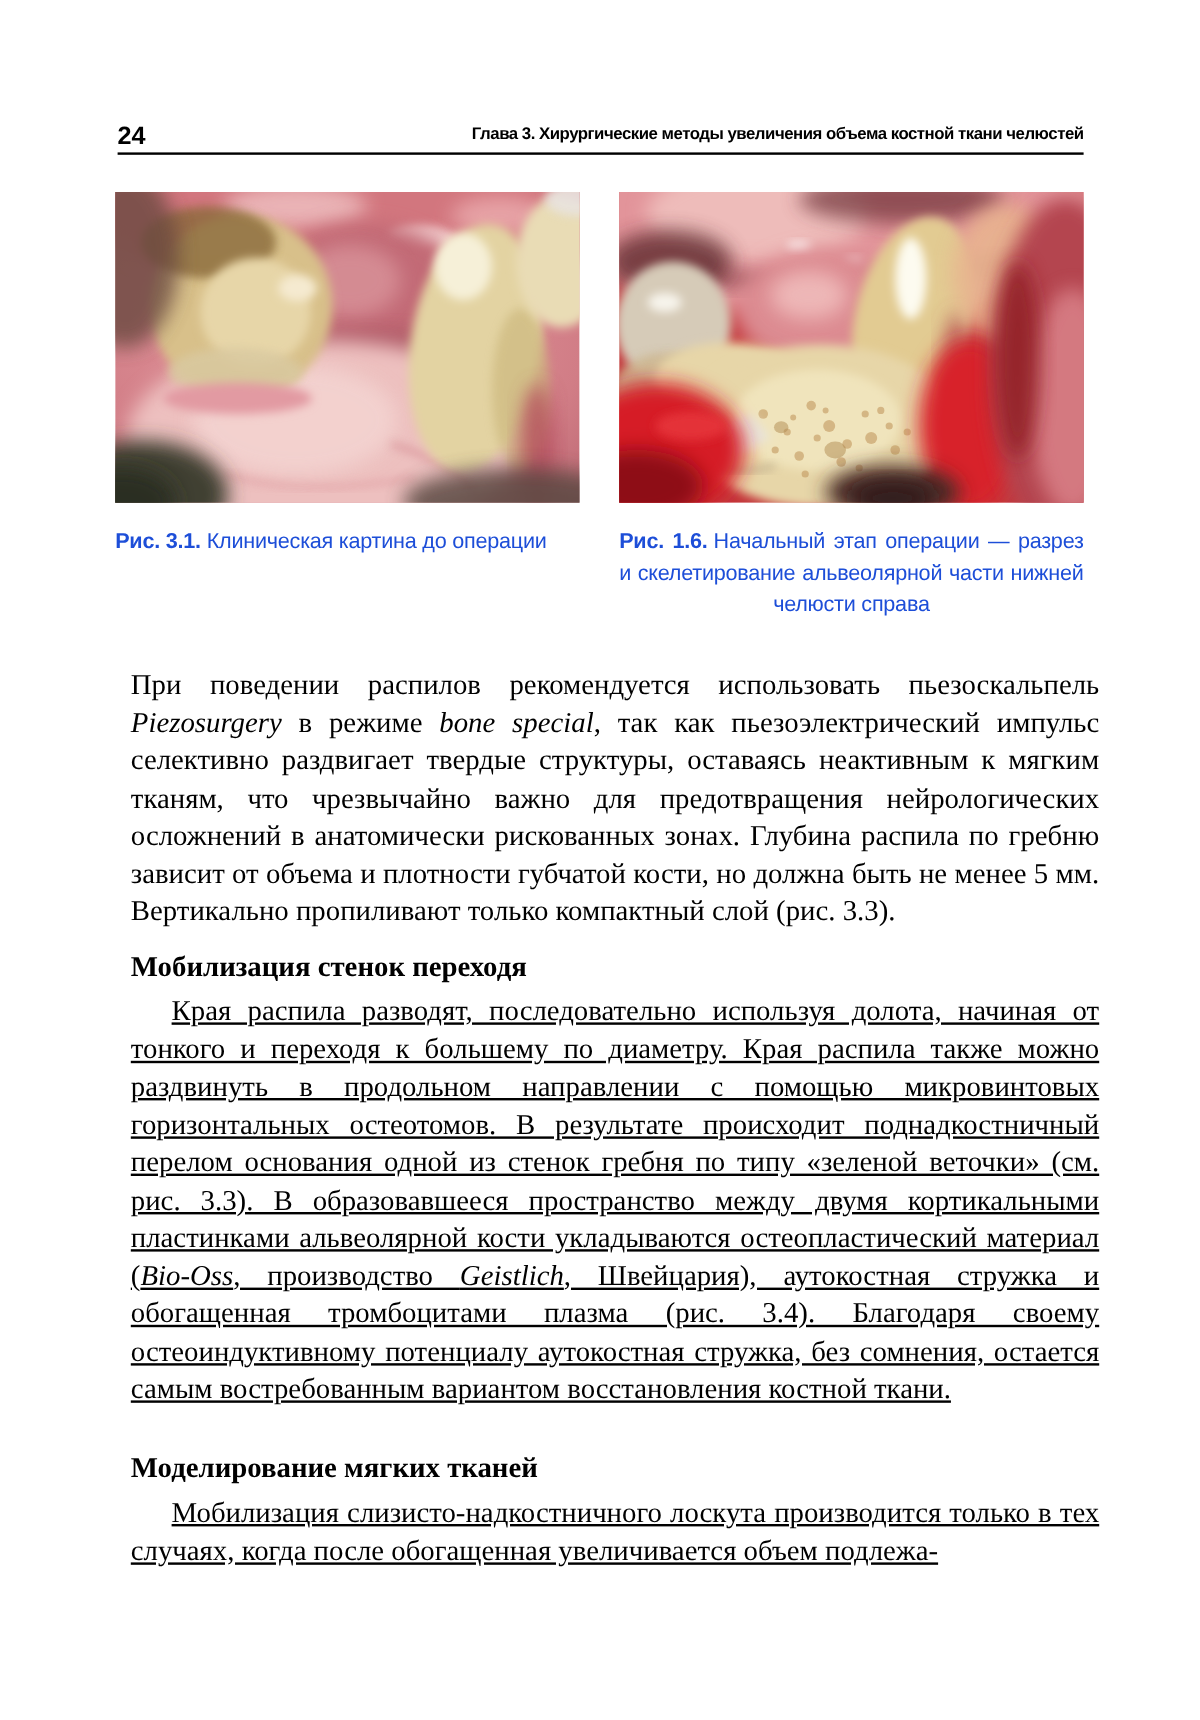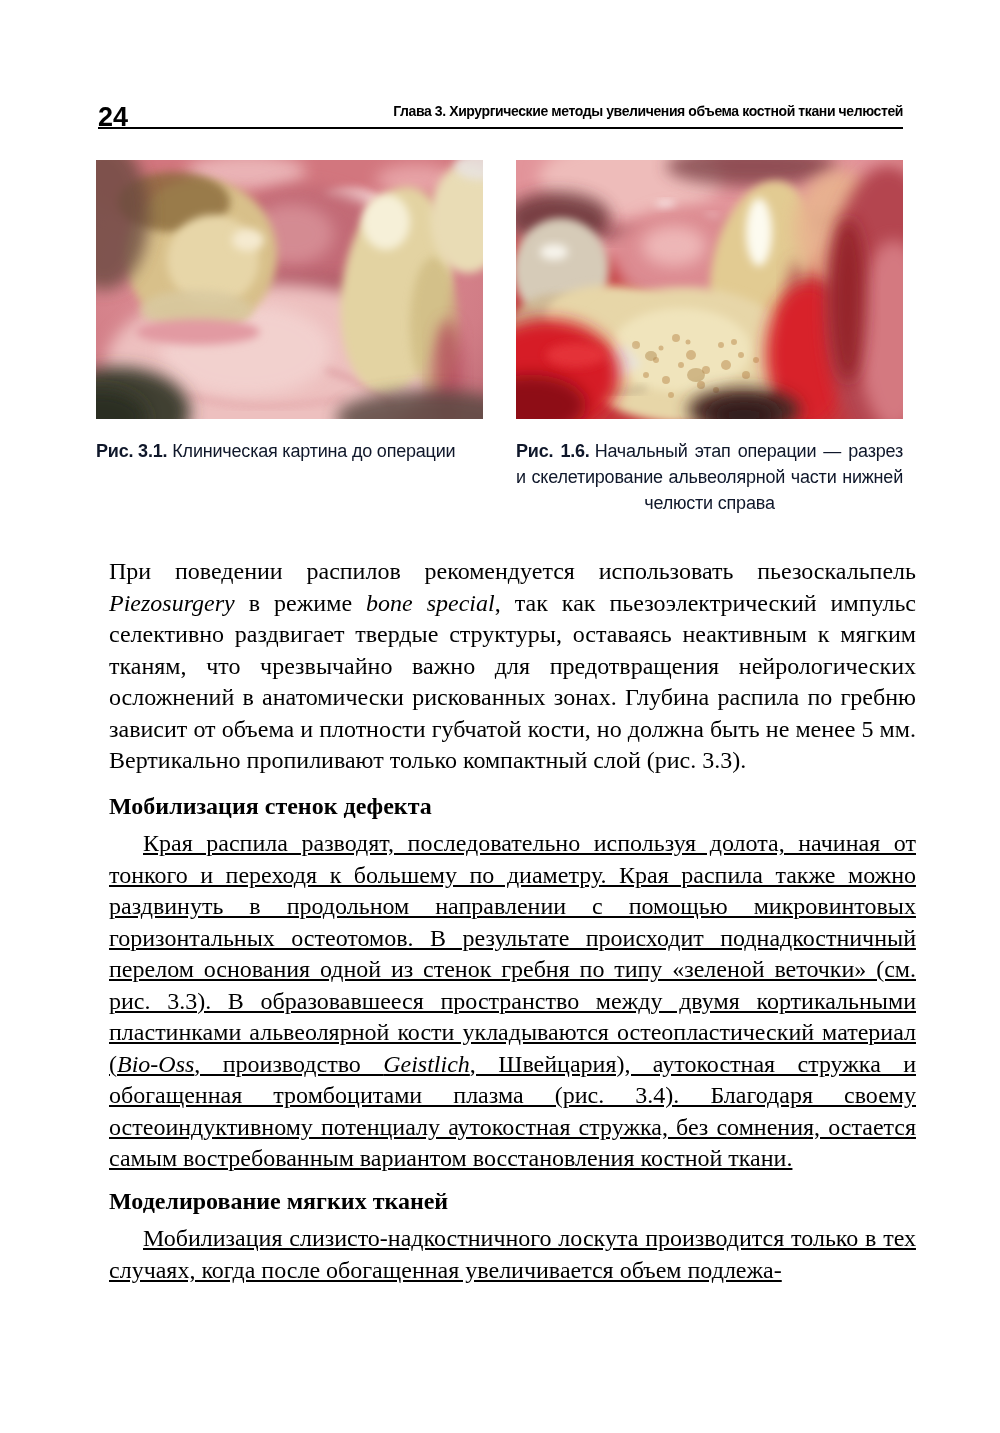--- a/index.html
+++ b/index.html
@@ -1,41 +1,41 @@
 <!DOCTYPE html>
 <html><head>
 <meta charset="utf-8">
 <style>
   html,body{margin:0;padding:0;background:#ffffff;}
   .page{position:relative;width:1000px;height:1433px;background:#ffffff;
         font-family:"Liberation Serif",serif;color:#000;overflow:hidden;}
 
   
   .pagenum{position:absolute;left:98px;top:102px;
-           font-family:"Liberation Sans",sans-serif;font-weight:bold;font-size:27px;}
+           font-family:"Liberation Sans",sans-serif;font-weight:bold;font-size:21px;}
   .runhead{position:absolute;right:97px;top:103px;max-width:760px;white-space:nowrap;
            font-family:"Liberation Sans",sans-serif;font-weight:bold;font-size:14px;
            letter-spacing:-0.4px;}
   .hrule{position:absolute;left:98px;right:97px;top:127px;height:2px;background:#000;}
 
   
   .figure{position:absolute;top:160px;width:387px;}
   .fig1{left:96px;} .fig2{left:516px;}
   .photo{width:387px;height:259px;display:block;}
   .caption{margin-top:19px;font-family:"Liberation Sans",sans-serif;font-size:18px;
-           line-height:26px;letter-spacing:-0.2px;color:#0f172a;}
+           line-height:26px;letter-spacing:-0.2px;color:#1d4ed8;}
   .cap-just{text-align:justify;text-align-last:center;}
   .cap-label{font-weight:bold;margin-right:5px;}
 
   
   .text-col{position:absolute;left:109px;top:556px;width:807px;font-size:24px;line-height:31.5px;}
   .text-col p{margin:0;text-align:justify;}
   .indent{text-indent:34px;text-decoration:underline;}
   .sect{font-size:24px;line-height:31.5px;font-weight:bold;margin:14px 0 6px 0;text-align:left;}
-  .sect2{margin-top:11px;font-family:Liberation Serif, serif;}
+  .sect2{margin-top:34px;font-family:Liberation Serif, serif;}
   .it{font-style:italic;}
 </style>
 </head>
 <body>
 
 <div class="page">
 
   <div class="pagenum">24</div>
   <div class="runhead">Глава 3. Хирургические методы увеличения объема костной ткани челюстей</div>
   <div class="hrule"></div>
@@ -181,19 +181,19 @@
         <ellipse cx="332" cy="140" rx="18" ry="82" fill="#8e1a20" filter="url(#b8)" opacity=".8"></ellipse>
       </g>
     </svg>
     <div class="caption cap-just">
       <span class="cap-label">Рис. 1.6.</span><span>Начальный этап операции — разрез и скелетирование альвеолярной части нижней челюсти справа</span>
     </div>
   </div>
 
   <div class="text-col">
     <p><span>При поведении распилов рекомендуется использовать пьезоскальпель </span><span class="it">Piezosurgery</span><span> в режиме </span><span class="it">bone special</span><span>, так как пьезоэлектрический импульс селективно раздвигает твердые структуры, оставаясь неактивным к мягким тканям, что чрезвычайно важно для предотвращения нейрологических осложнений в анатомически рискованных зонах. Глубина распила по гребню зависит от объема и плотности губчатой кости, но должна быть не менее 5 мм. Вертикально пропиливают только компактный слой (рис. 3.3).</span></p>
-    <div class="sect">Мобилизация стенок дефекта</div>
+    <div class="sect">Мобилизация стенок переходя</div>
     <p class="indent"><span>Края распила разводят, последовательно используя долота, начиная от тонкого и переходя к большему по диаметру. Края распила также можно раздвинуть в продольном направлении с помощью микровинтовых горизонтальных остеотомов. В результате происходит поднадкостничный перелом основания одной из стенок гребня по типу «зеленой веточки» (см. рис. 3.3). В образовавшееся пространство между двумя кортикальными пластинками альвеолярной кости укладываются остеопластический материал (</span><span class="it">Bio-Oss</span><span>, производство </span><span class="it">Geistlich</span><span>, Швейцария), аутокостная стружка и обогащенная тромбоцитами плазма (рис. 3.4). Благодаря своему остеоиндуктивному потенциалу аутокостная стружка, без сомнения, остается самым востребованным вариантом восстановления костной ткани.</span></p>
     <div class="sect sect2">Моделирование мягких тканей</div>
     <p class="indent"><span>Мобилизация слизисто-надкостничного лоскута производится только в тех случаях, когда после обогащенная увеличивается объем подлежа-</span></p>
   </div>
 
 </div>
 
 </body></html>

